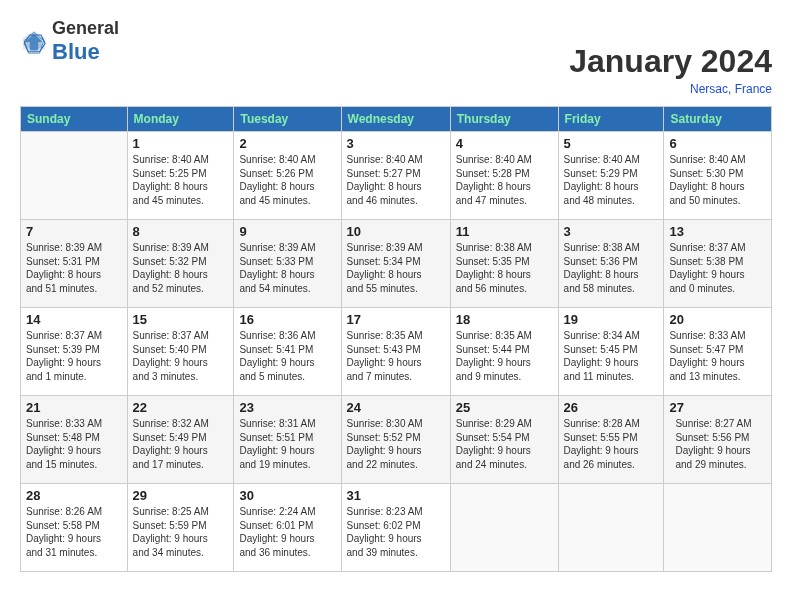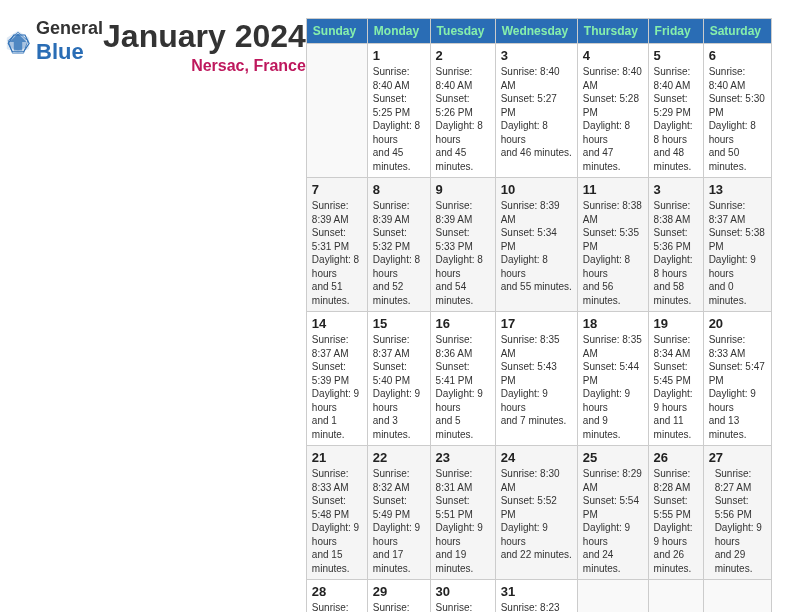--- a/index.html
+++ b/index.html
@@ -6,52 +6,52 @@
     body {
       font-family: Arial, sans-serif;
       background: #fff;
       width: 792px;
       height: 612px;
       overflow: hidden;
     }
     .page {
       width: 792px;
       height: 440px;
-      padding: 18px 20px 10px 4px;
+      padding: 18px 20px 10px 20px;
       display: flex;
-      flex-direction: row;
+      flex-direction: column;
     }
     .header {
       display: flex;
       justify-content: space-between;
       align-items: flex-start;
       margin-bottom: 10px;
     }
     .logo {
       display: flex;
       align-items: center;
       gap: 4px;
     }
     .logo-icon {
       width: 28px;
       height: 28px;
     }
     .title-block {
       text-align: right;
+      margin-top: 25px;
     }
     .month-title {
       font-size: 32px;
       font-weight: bold;
       color: #333;
     }
     .location {
-      font-size: 16px;
-      color: #be185d;
+      font-size: 12px;
+      color: #1d4ed8;
       margin-top: 2px;
-      font-weight: bold;
     }
     .calendar-table {
       width: 100%;
       border-collapse: collapse;
       flex: 1;
     }
     .calendar-table thead tr th {
       background-color: #2a6db5;
       color: #86efac;
       font-size: 12px;

